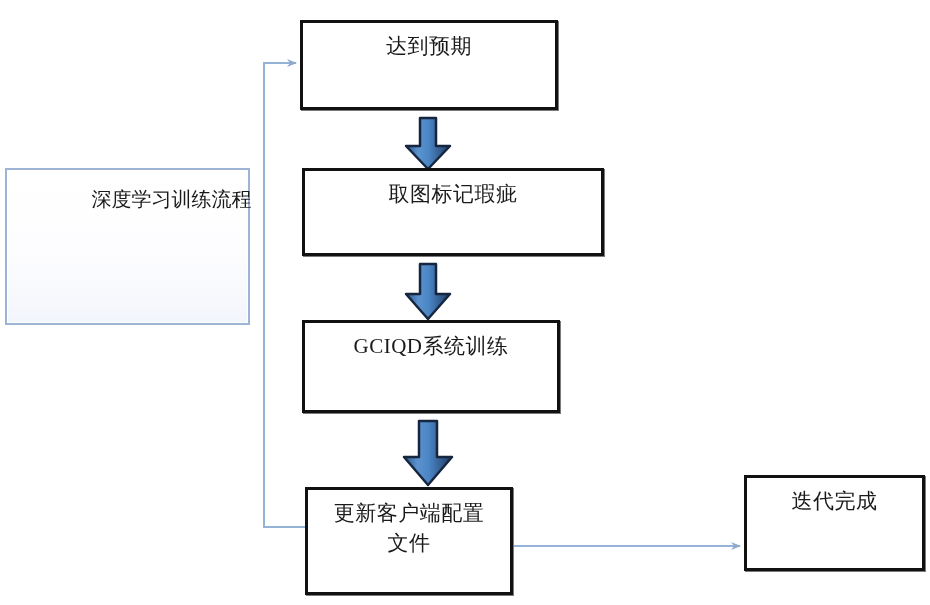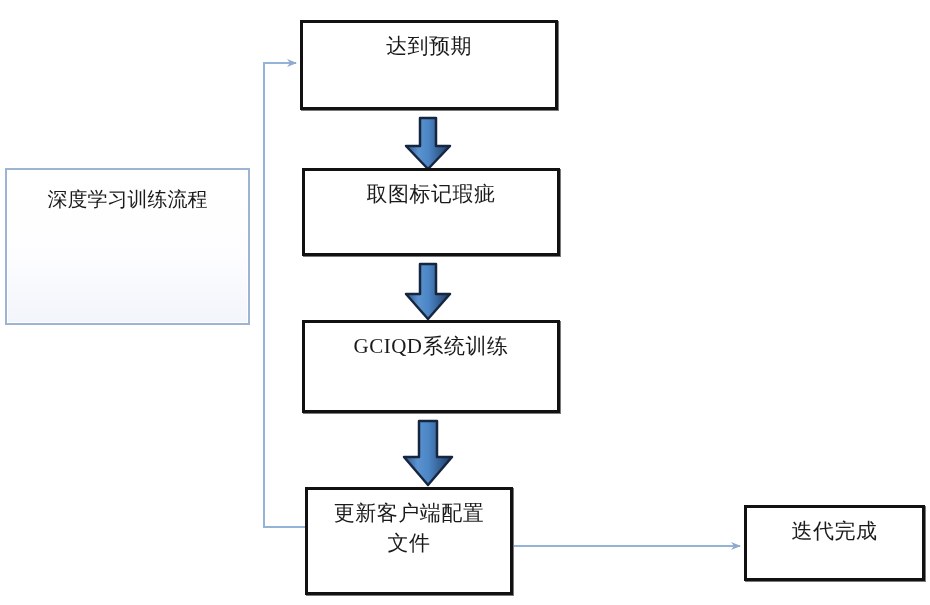--- a/index.html
+++ b/index.html
@@ -47,21 +47,21 @@
   .note-box .label {
     display: block;
     width: 100%;
     text-align: center;
     color: #1a1a1a;
     font-size: 20px;
     line-height: 34px;
     white-space: pre-line;
   }
 
-  #legend-box .line1 { margin-top: 12px; }
+  #legend-box .line1 { margin-top: 12px; padding-left: 44px; }
   #legend-box .line2 { margin-top: 16px; }
 
   
   #connectors {
     position: absolute;
     left: 0;
     top: 0;
     width: 930px;
     height: 605px;
     pointer-events: none;
@@ -127,31 +127,31 @@
   </svg>
 
   <div class="note-box" id="legend-box" style="left:5px; top:168px; width:245px; height:157px;">
     <span class="label line1">深度学习训练流程</span>
   </div>
 
   <div class="proc-box top-text" id="node-camera" style="left:300px; top:20px; width:258px; height:90px;">
     <span class="label">达到预期</span>
   </div>
 
-  <div class="proc-box top-text" id="node-mark" style="left:302px; top:168px; width:258px; height:88px;">
+  <div class="proc-box top-text" id="node-mark" style="left:302px; top:168px; width:302px; height:88px;">
     <span class="label">取图标记瑕疵</span>
   </div>
 
   <div class="proc-box top-text" id="node-train" style="left:302px; top:320px; width:258px; height:93px;">
     <span class="label">GCIQD系统训练</span>
   </div>
 
   <div class="proc-box top-text" id="node-update" style="left:305px; top:487px; width:208px; height:108px;">
     <span class="label">更新客户端配置
 文件</span>
   </div>
 
 
-  <div class="proc-box top-text" id="node-done" style="left:744px; top:505px; width:181px; height:76px;">
+  <div class="proc-box top-text" id="node-done" style="left:744px; top:475px; width:181px; height:96px;">
     <span class="label">迭代完成</span>
   </div>
 
 </div>
 
 </body></html>

